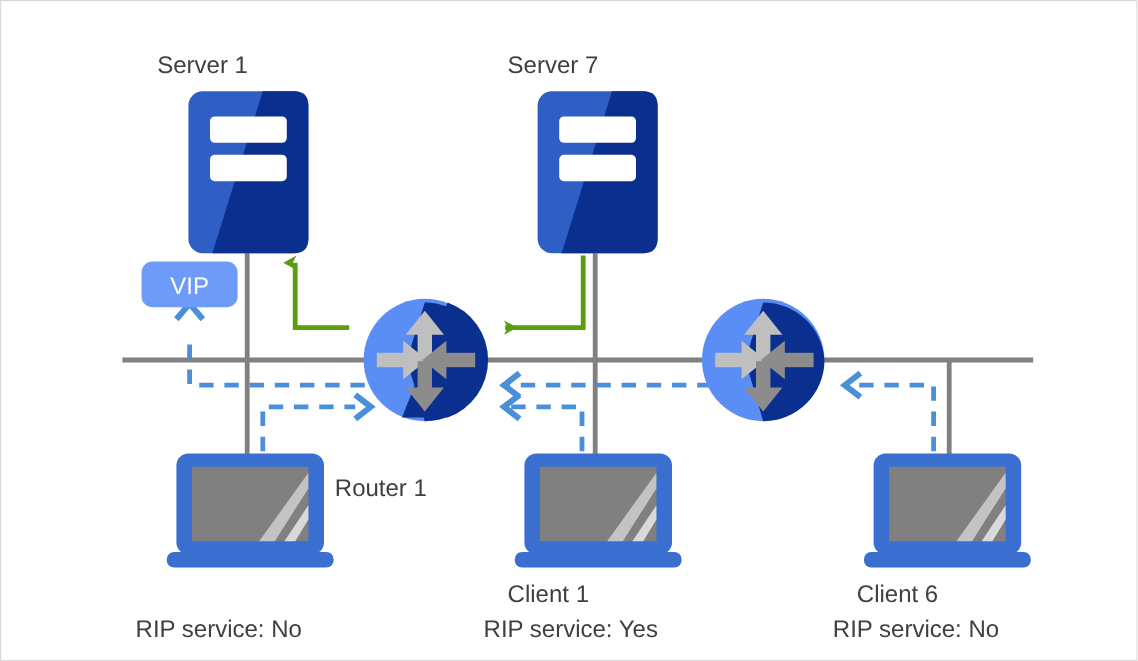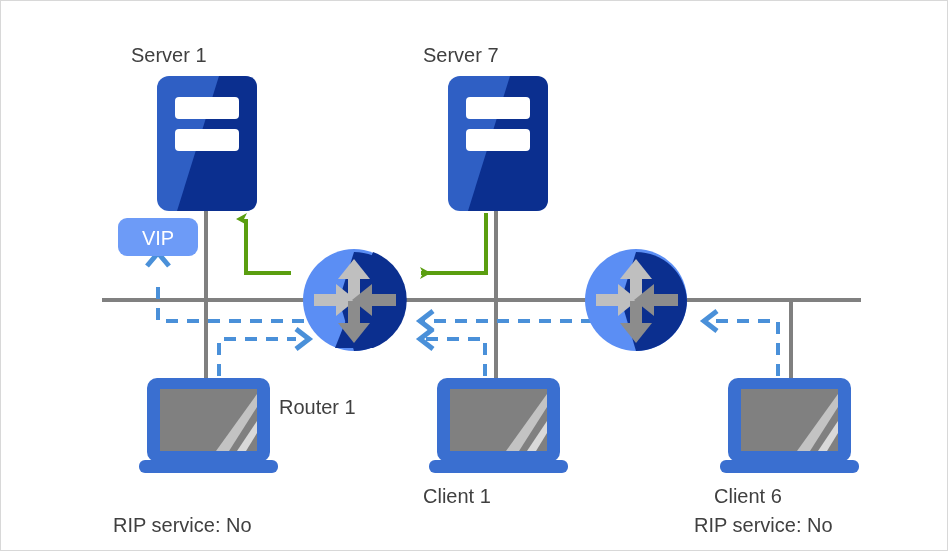--- a/index.html
+++ b/index.html
@@ -195,17 +195,18 @@
   <div class="node-label" style="left:130px; top:42px; width:150px;">Server 1</div>
 
   <div class="node-label" style="left:422px; top:42px; width:150px;">Server 7</div>
 
   <div class="node-label" style="left:278px; top:358px; width:150px;margin-top:36px;">Router 1</div>
 
 
   <div class="node-label" style="left:112px; top:512px; width:190px;">RIP service: No</div>
 
   <div class="node-label" style="left:422px; top:483px; width:150px;">Client 1</div>
+  <div class="node-label" style="left:402px; top:512px; width:190px;">RIP service: Yes</div>
 
   <div class="node-label" style="left:713px; top:483px; width:150px;">Client 6</div>
   <div class="node-label" style="left:693px; top:512px; width:190px;">RIP service: No</div>
 
 </div>
 
 </body></html>

